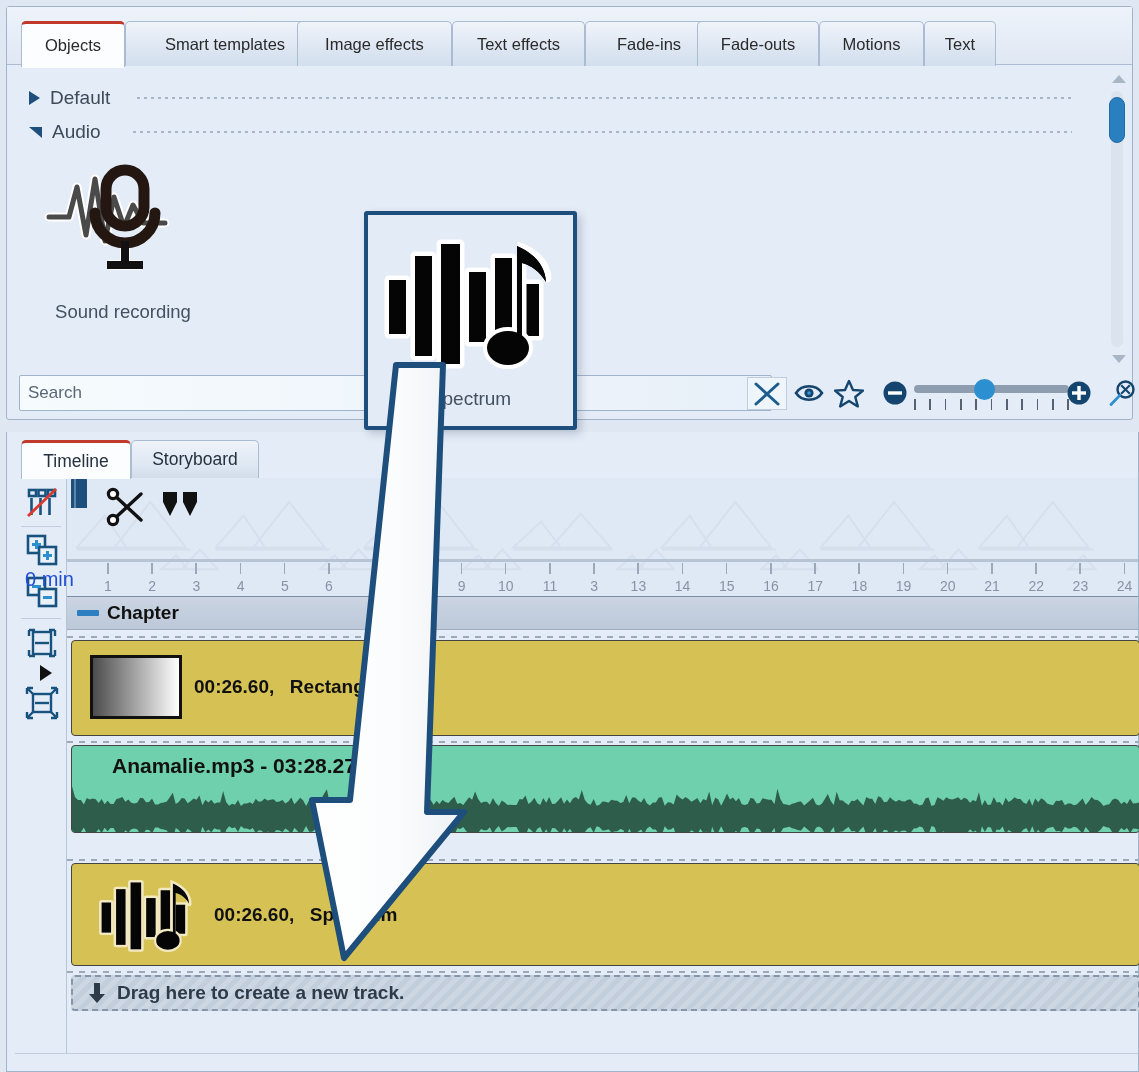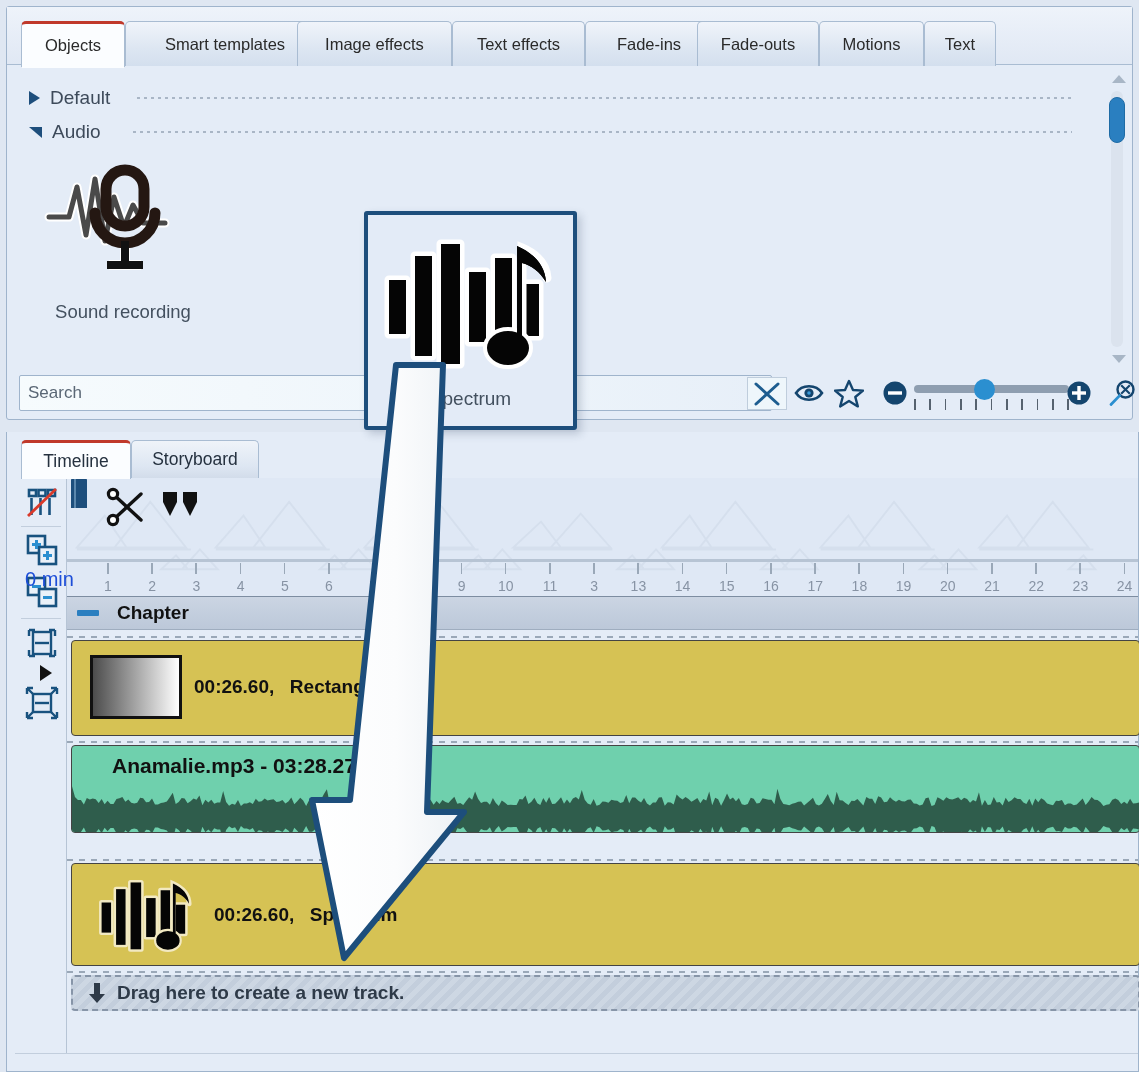--- a/index.html
+++ b/index.html
@@ -138,21 +138,21 @@
   .tick{ position:absolute; bottom:22px; width:1.5px; height:11px; background:#9aa8b8;}
   .tnum{ position:absolute; bottom:2px; font-size:14px; color:#8793a4; transform:translateX(-50%);}
   .playhead{ position:absolute; left:4px; top:0; width:16px; height:30px; background:#1d4e7c; border-radius:2px 2px 0 0;}
   .playhead:after{content:"";position:absolute;left:3px;top:0;bottom:0;width:2px;background:#5b87ad;}
   .minlbl{ position:absolute; left:56px; top:590px; font-size:20px; color:#1d4ed8;}
 
   .chapter-row{
     position:absolute; left:52px; right:0; top:118px; height:34px;
     background:linear-gradient(to bottom,#cbd5e3 0%,#bcc8d9 100%);
     border-top:1px solid #7d8da1; border-bottom:1px solid #9fadbf;
-    display:flex; align-items:center; gap:18px; padding-left:10px;
+    display:flex; align-items:center; gap:8px; padding-left:10px;
   }
   .chapter-minus{ width:22px;height:6px;background:#2b7fc0;border-radius:1px;}
   .chapter-label{ font-size:19px; font-weight:bold; color:#111;}
 
   .track{ position:absolute; left:56px; right:-2px; border:1px solid #444; border-radius:4px; overflow:hidden;}
   .track.yellow{ background:#d6c254; }
   .track.green{ background:#6fd0ad; }
   .track-sep{ position:absolute; left:52px; right:0; height:7px;
      background:repeating-linear-gradient(to right,#9aa8b8 0 6px, transparent 6px 12px);
      background-position:0 3px; background-repeat:repeat-x; background-size:12px 2px;}

